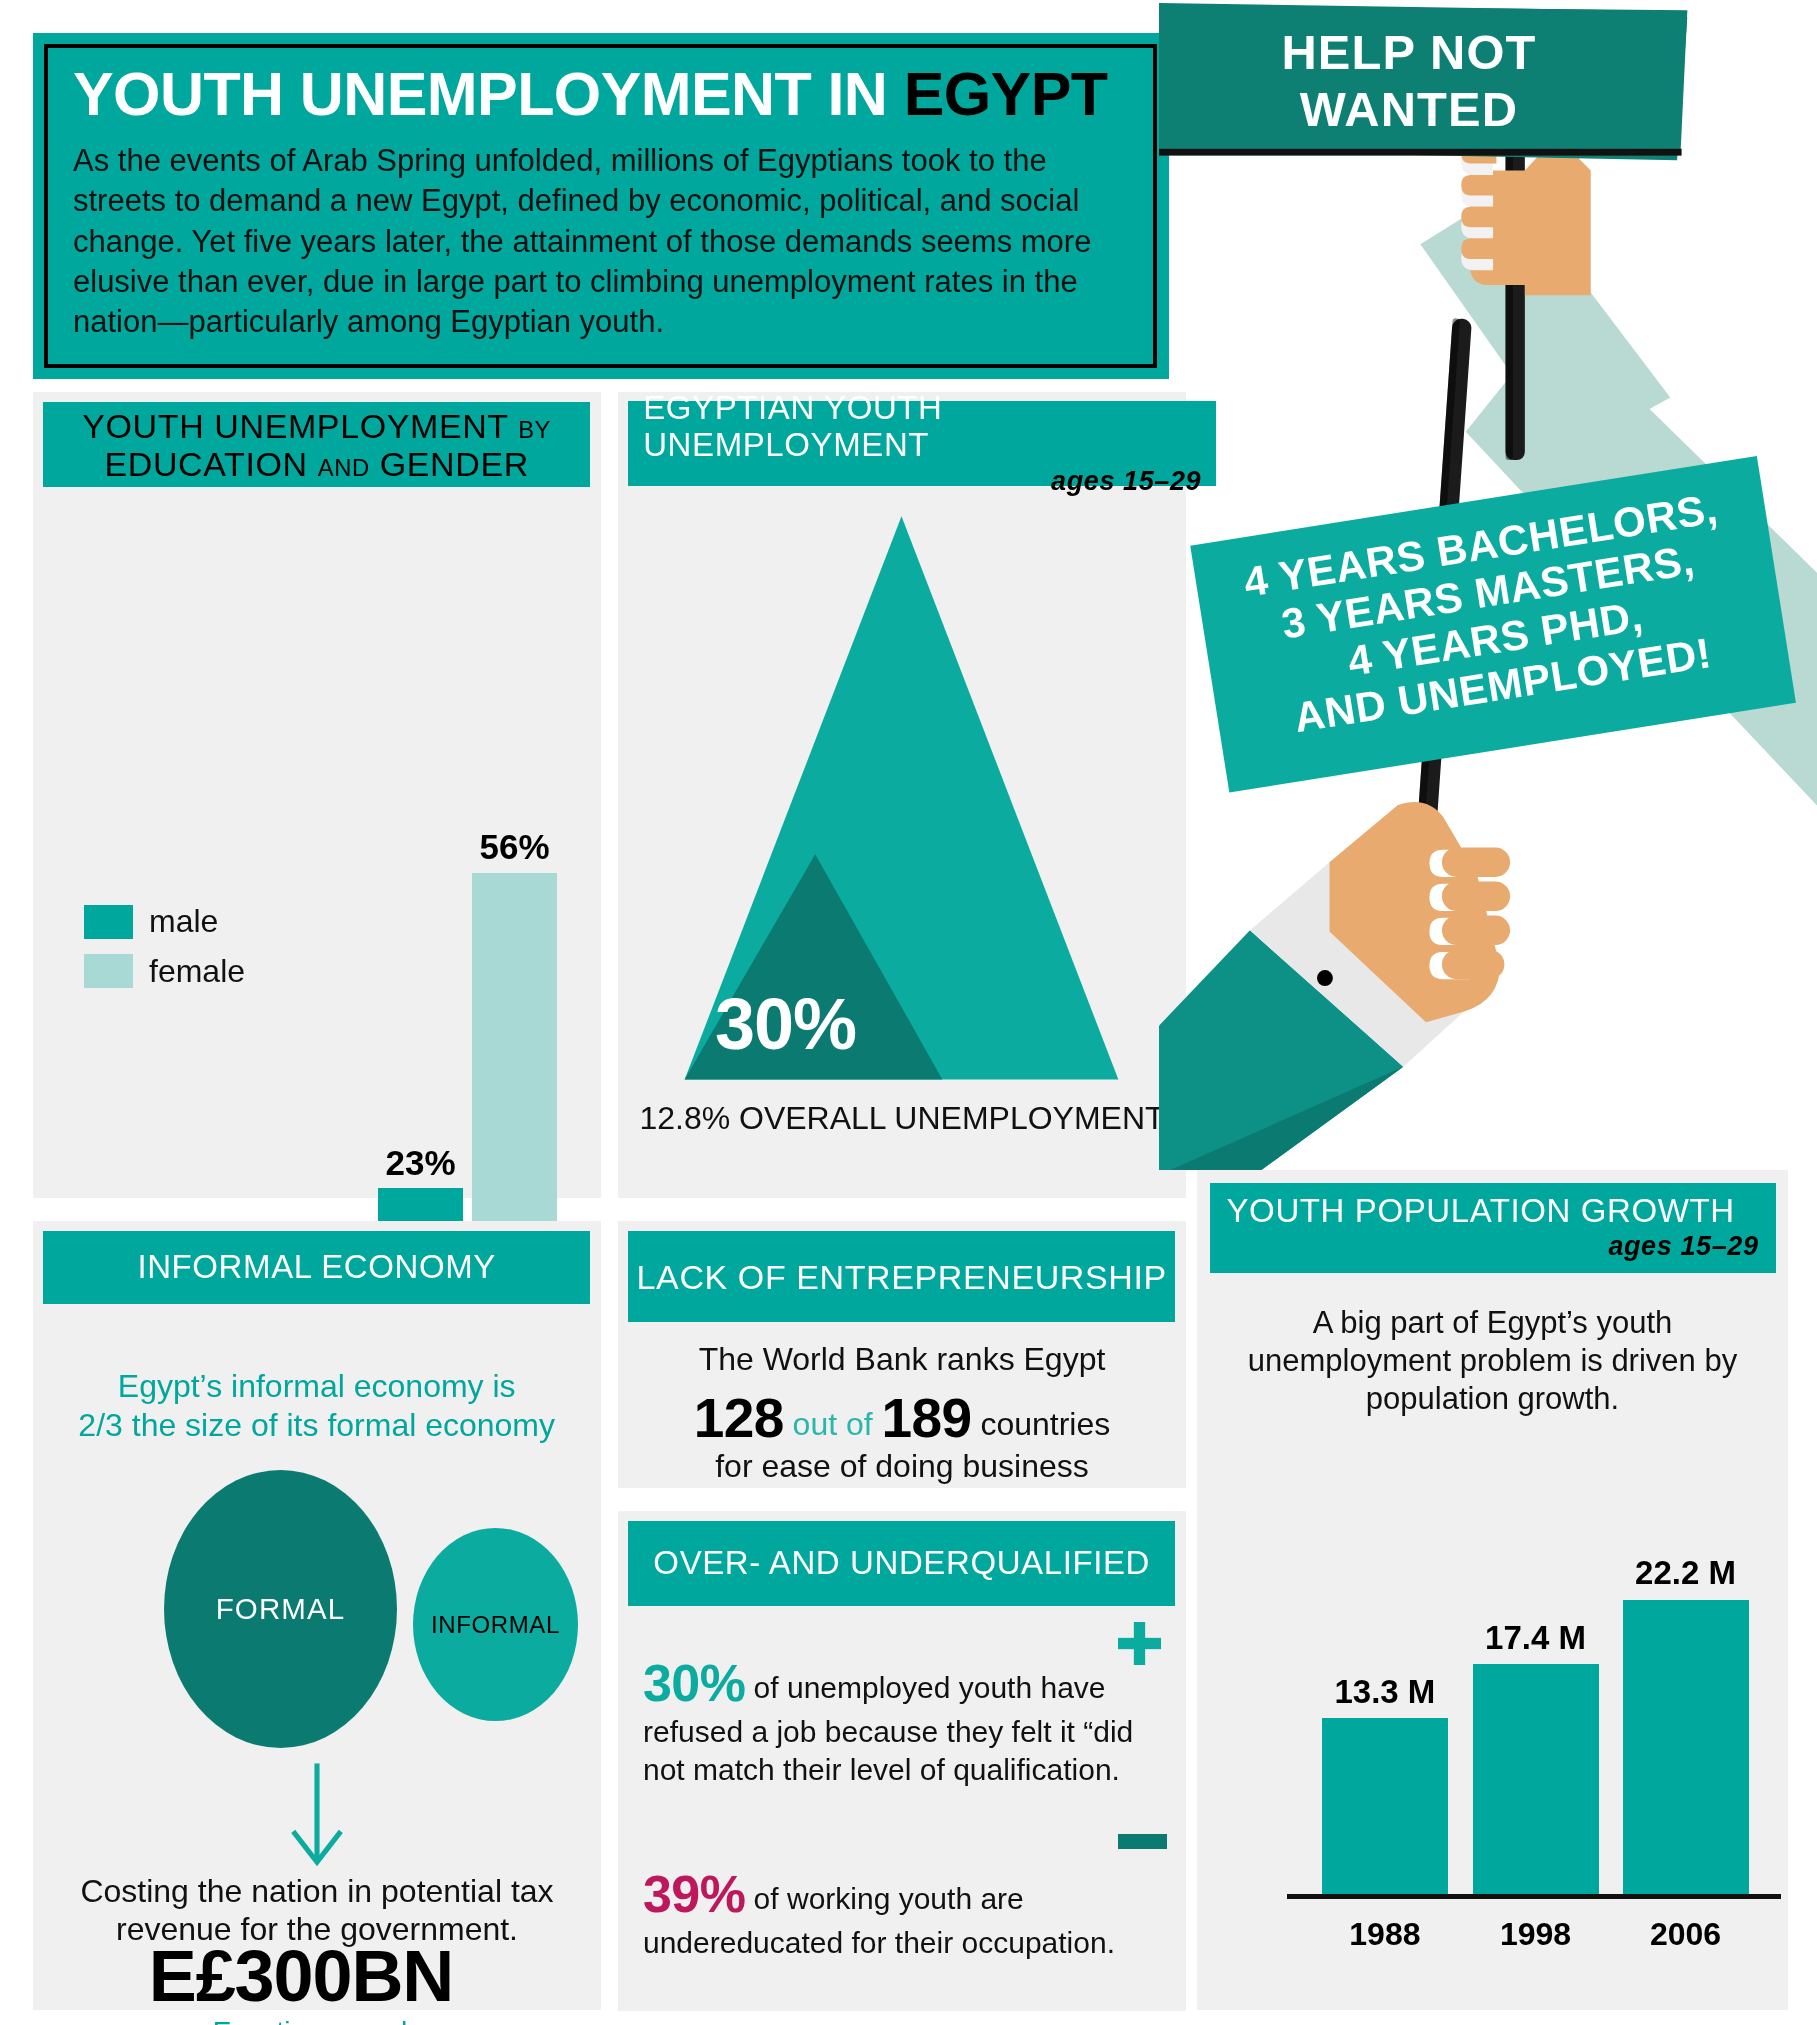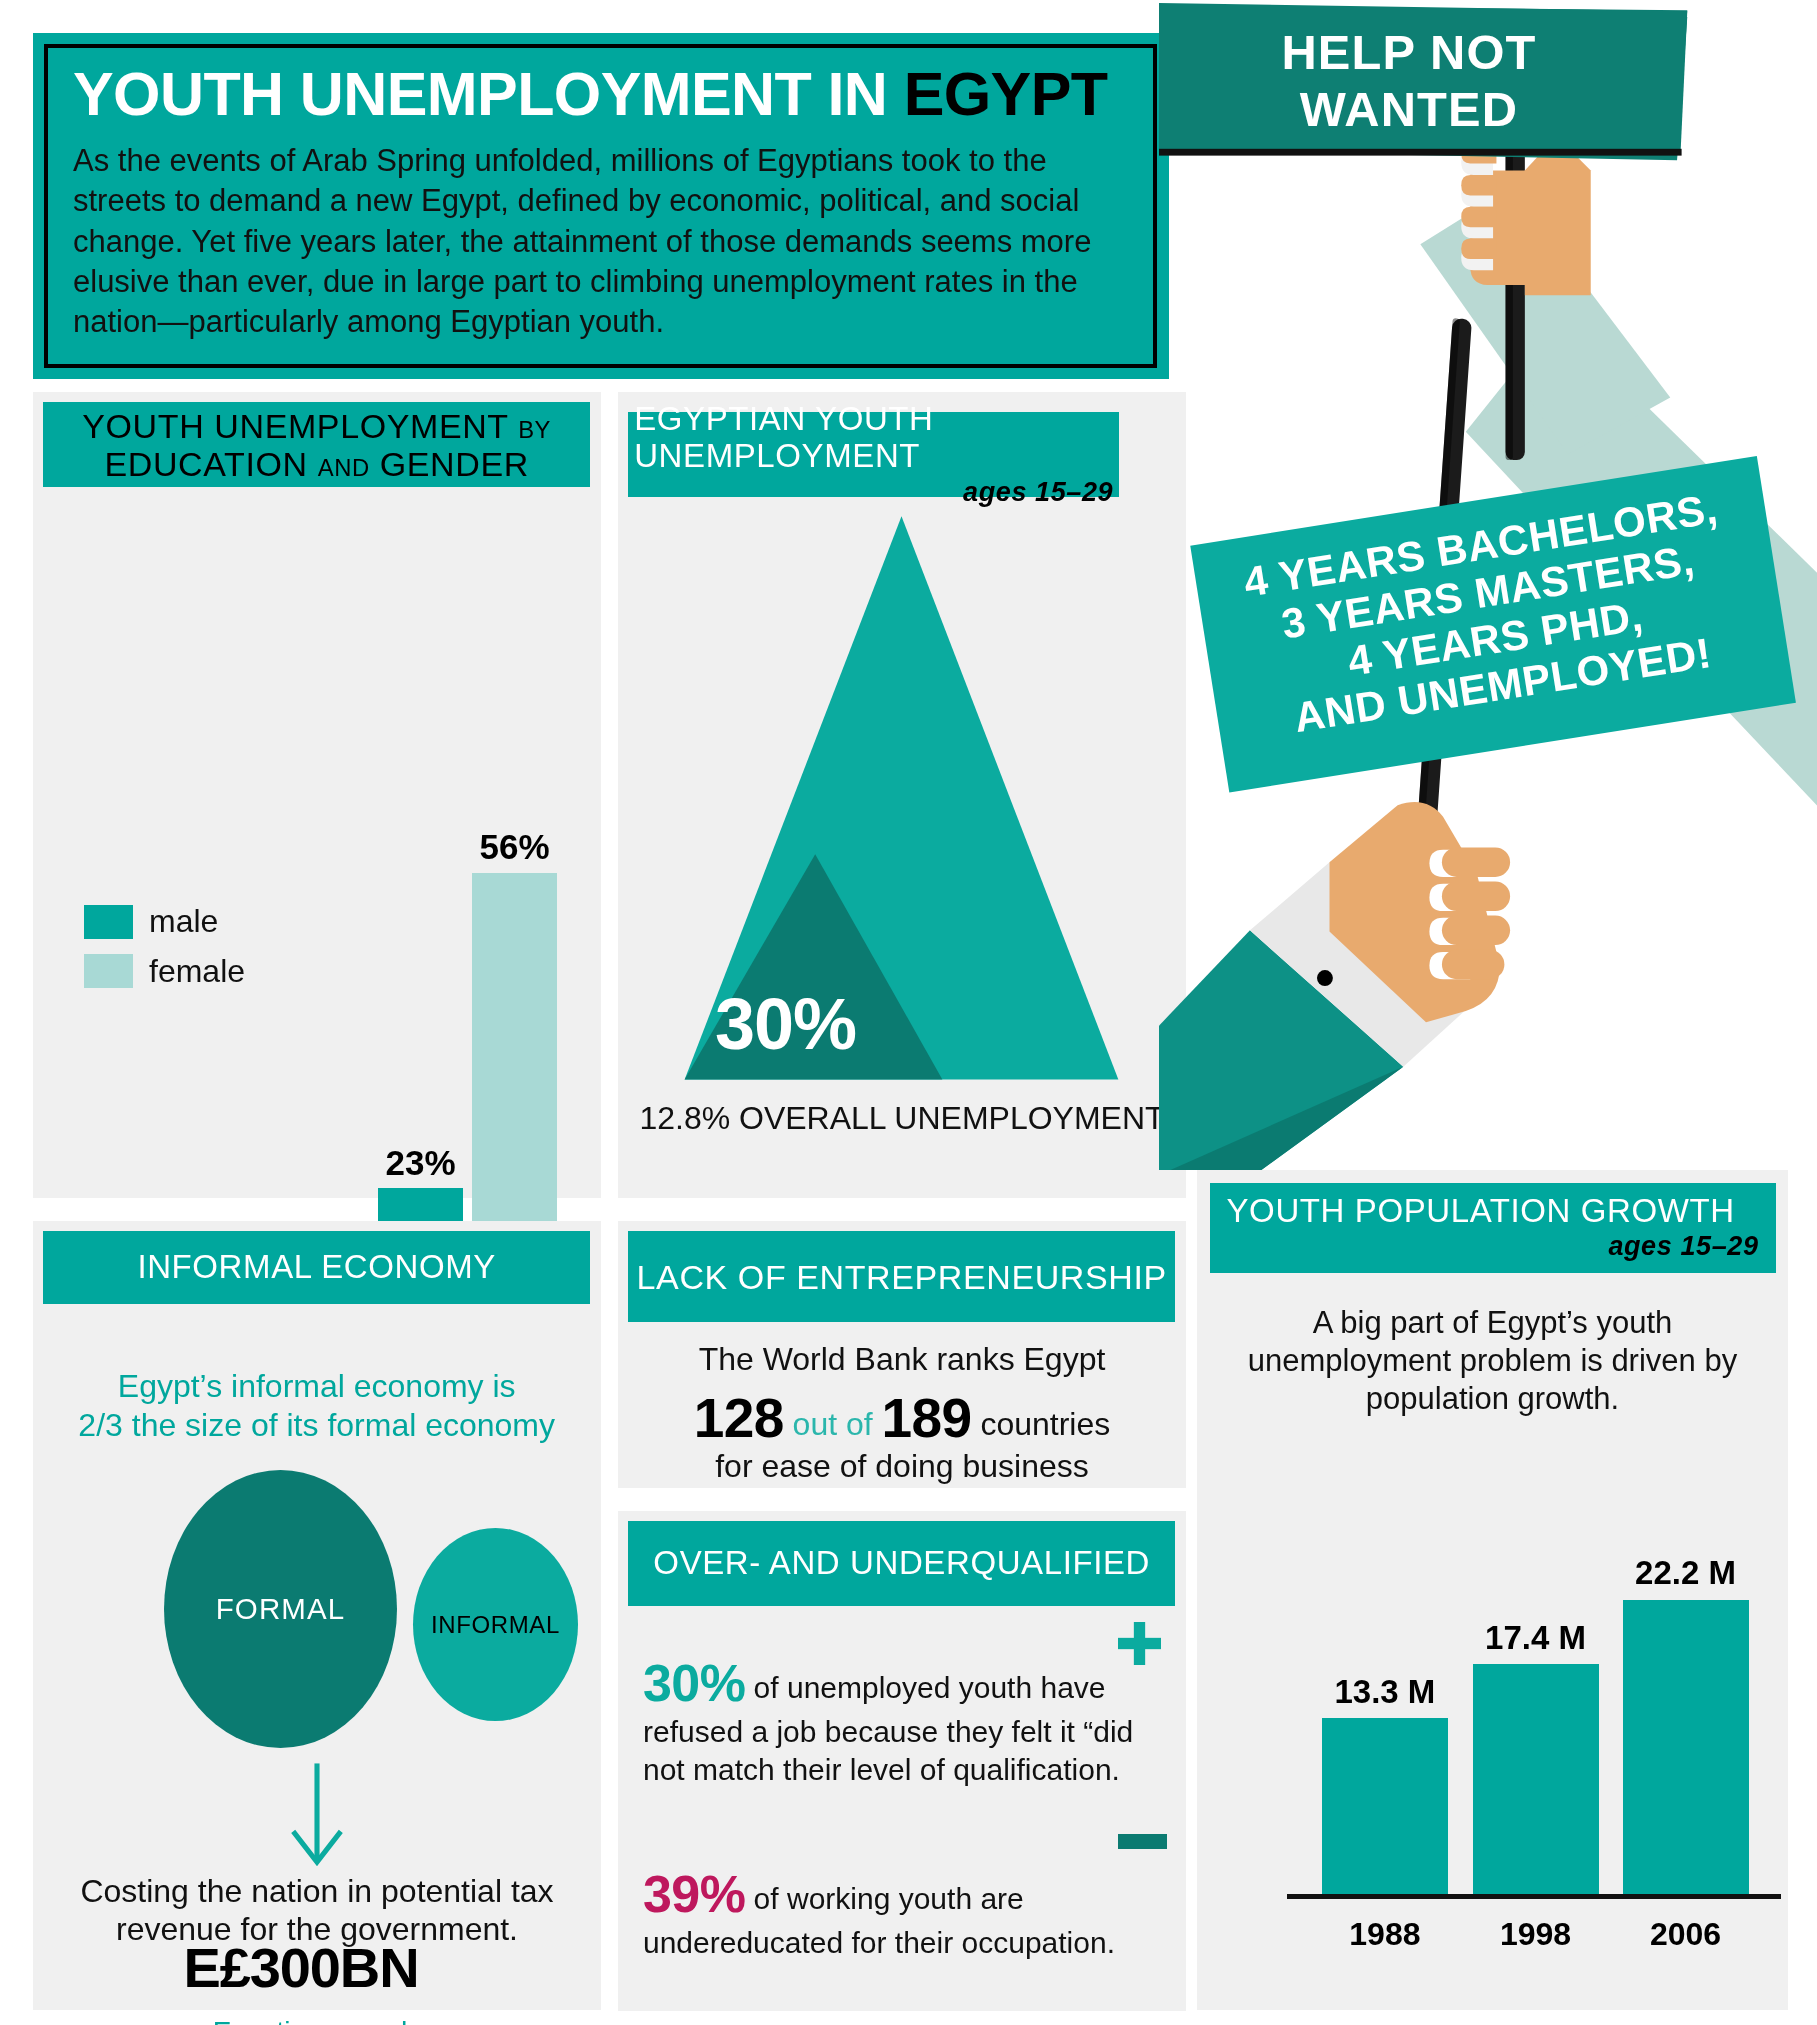--- a/index.html
+++ b/index.html
@@ -64,21 +64,21 @@
     font-family:"Liberation Sans Narrow","Liberation Sans",sans-serif;
     color:#000;font-size:35px;
   }
   .xlab{
     position:absolute;bottom:-4.5px;text-align:center;font-size:29.5px;color:#111;
     line-height:1.12;
   }
 
   
   #card-pyramid{left:618px;top:392px;width:568px;height:806px;}
-  #pyr-head{left:10.2px;top:20px;width:491px;height:85px;padding:0 6px;}
+  #pyr-head{left:10.2px;top:9px;width:588px;height:85px;padding:0 15px;}
   #pyr-head .ht{font-size:33px;color:#ffffff;text-align:left;}
   #pyr-head .hsub{font-size:27px;color:#000000;margin-top:2.3px;}
   #pyr-svgwrap{left:11.4px;top:114px;width:545px;height:585px;}
   #pyr-pct{
     left:97px;top:591px;width:239px;color:#ffffff;font-size:72px;font-weight:bold;
     font-family:"Liberation Sans Narrow","Liberation Sans",sans-serif;letter-spacing:-1.1px;
   }
   #pyr-caption{
     left:0;top:708px;width:568px;text-align:center;
     font-size:32px;color:#111;
@@ -106,21 +106,21 @@
     color:#000000;font-size:24px;letter-spacing:0.6px;
     font-family:"Liberation Sans Narrow","Liberation Sans",sans-serif;
   }
   #inf-arrow{left:250px;top:540px;width:68px;height:108px;}
   #inf-cost{
     left:23px;top:652px;width:522px;text-align:center;
     font-size:32px;line-height:1.18;color:#111;
   }
   #inf-amount{
     left:0;top:714px;width:536px;text-align:center;
-    font-size:56px;font-weight:bold;color:#000;letter-spacing:-1.1px;
+    font-size:72px;font-weight:bold;color:#000;letter-spacing:-1.1px;
     font-family:"Liberation Sans Narrow","Liberation Sans",sans-serif;
   }
   #inf-currency{
     left:0;top:795px;width:568px;text-align:center;
     font-size:28px;color:#00a79d;
   }
 
   
   #card-entre{left:618px;top:1221px;width:568px;height:267px;}
   #ent-head{left:10.2px;top:10.2px;width:547px;height:91px;}

